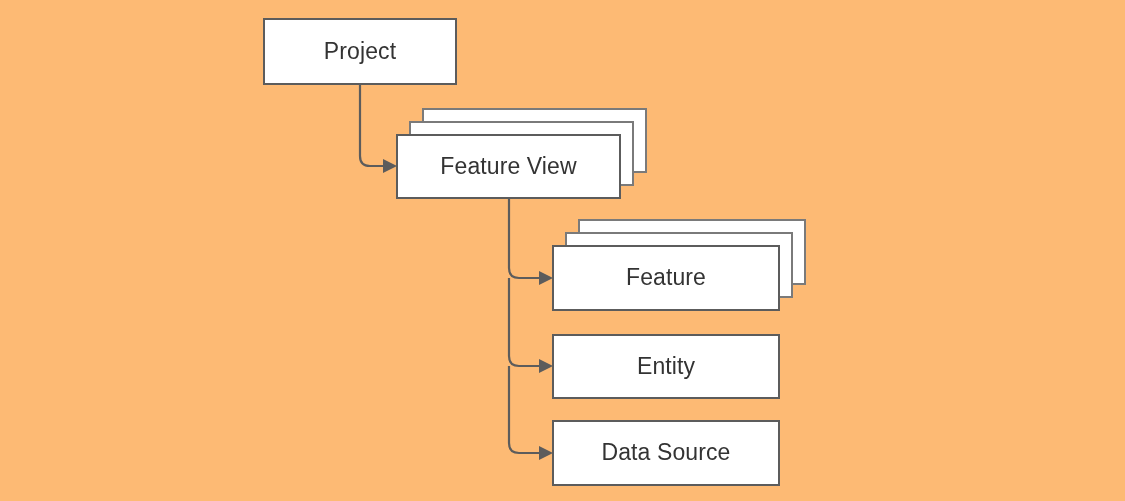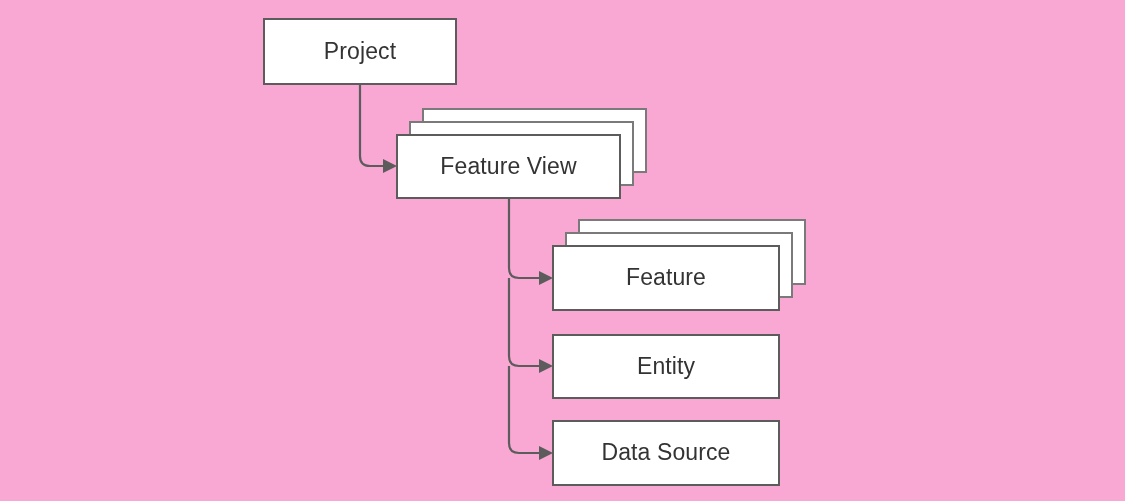--- a/index.html
+++ b/index.html
@@ -11,21 +11,21 @@
   body {
     width: 1125px;
     height: 501px;
     font-family: "Liberation Sans", sans-serif;
     overflow: hidden;
   }
   #diagram-root {
     position: relative;
     width: 1125px;
     height: 501px;
-    background: #f9a8d4;
+    background: #fdba74;
   }
   svg#diagram-canvas {
     display: block;
     width: 1125px;
     height: 501px;
   }
   .node-rect {
     fill: #ffffff;
     stroke: #5c5c5c;
     stroke-width: 2;

